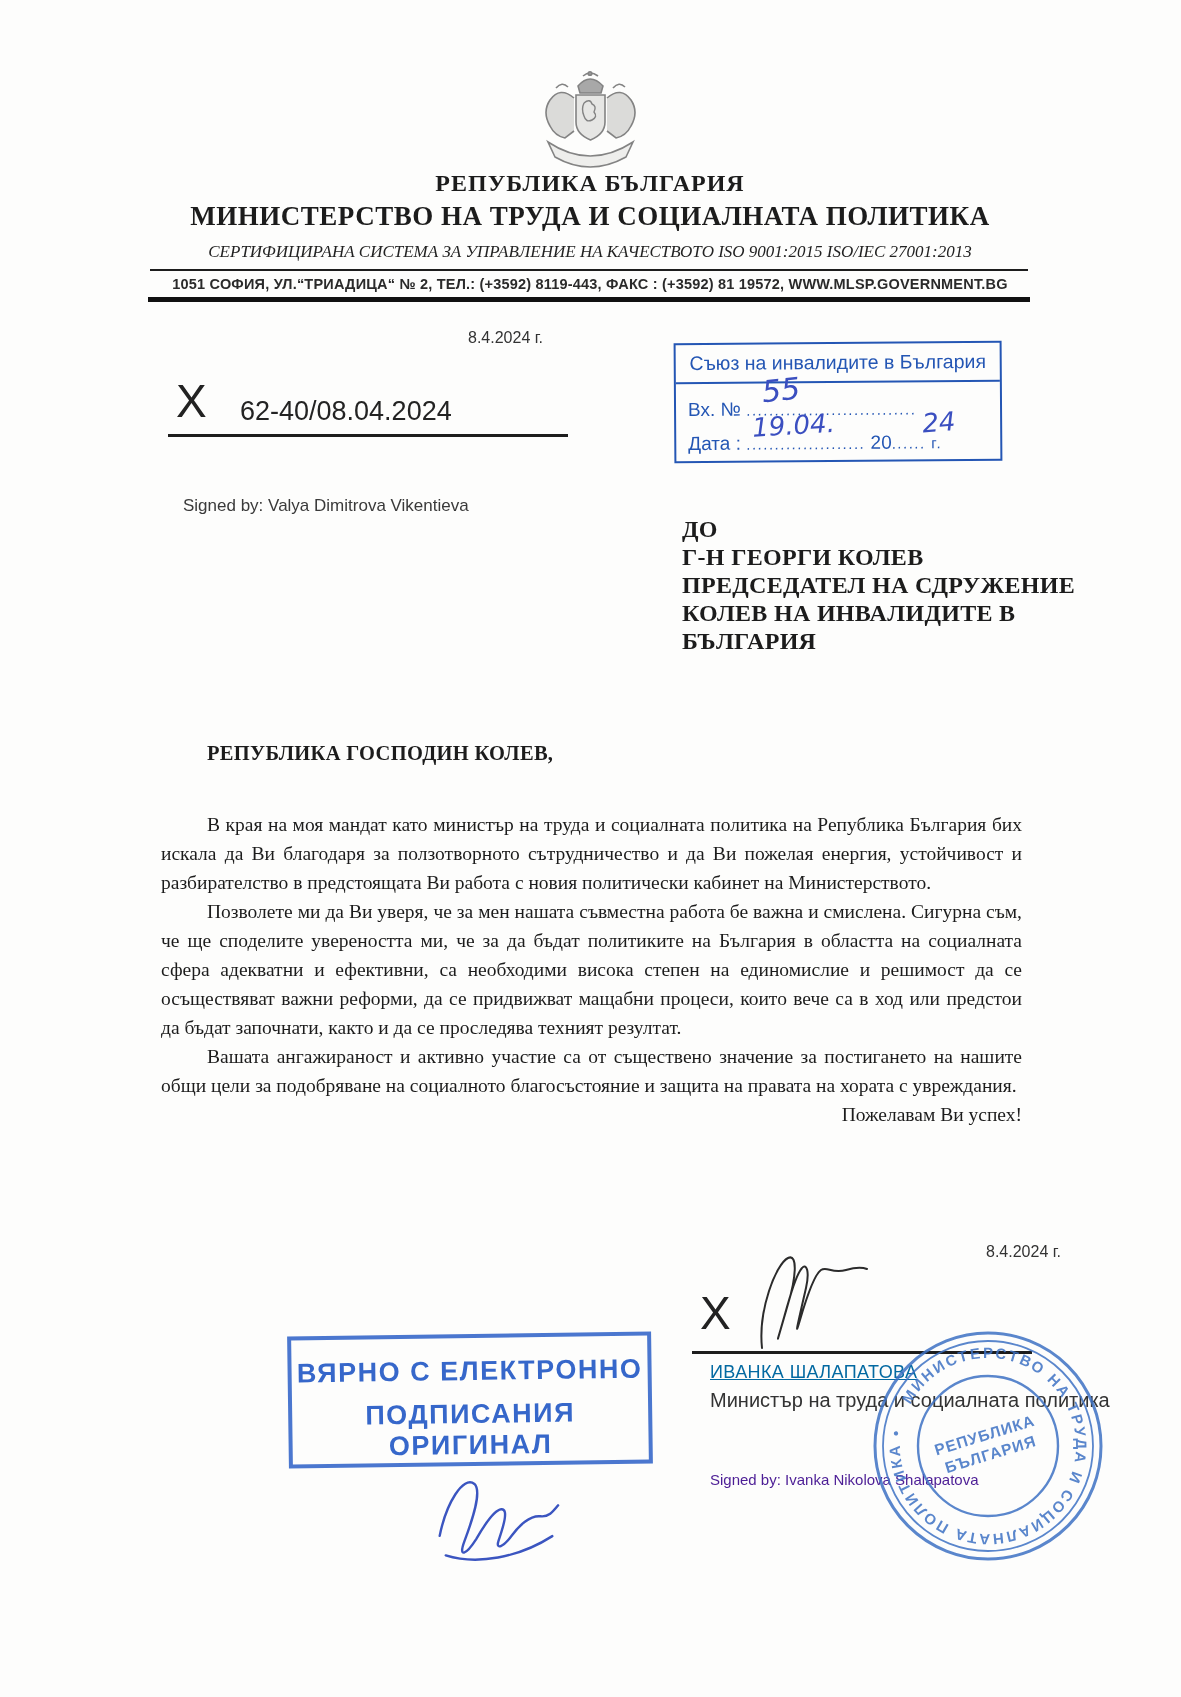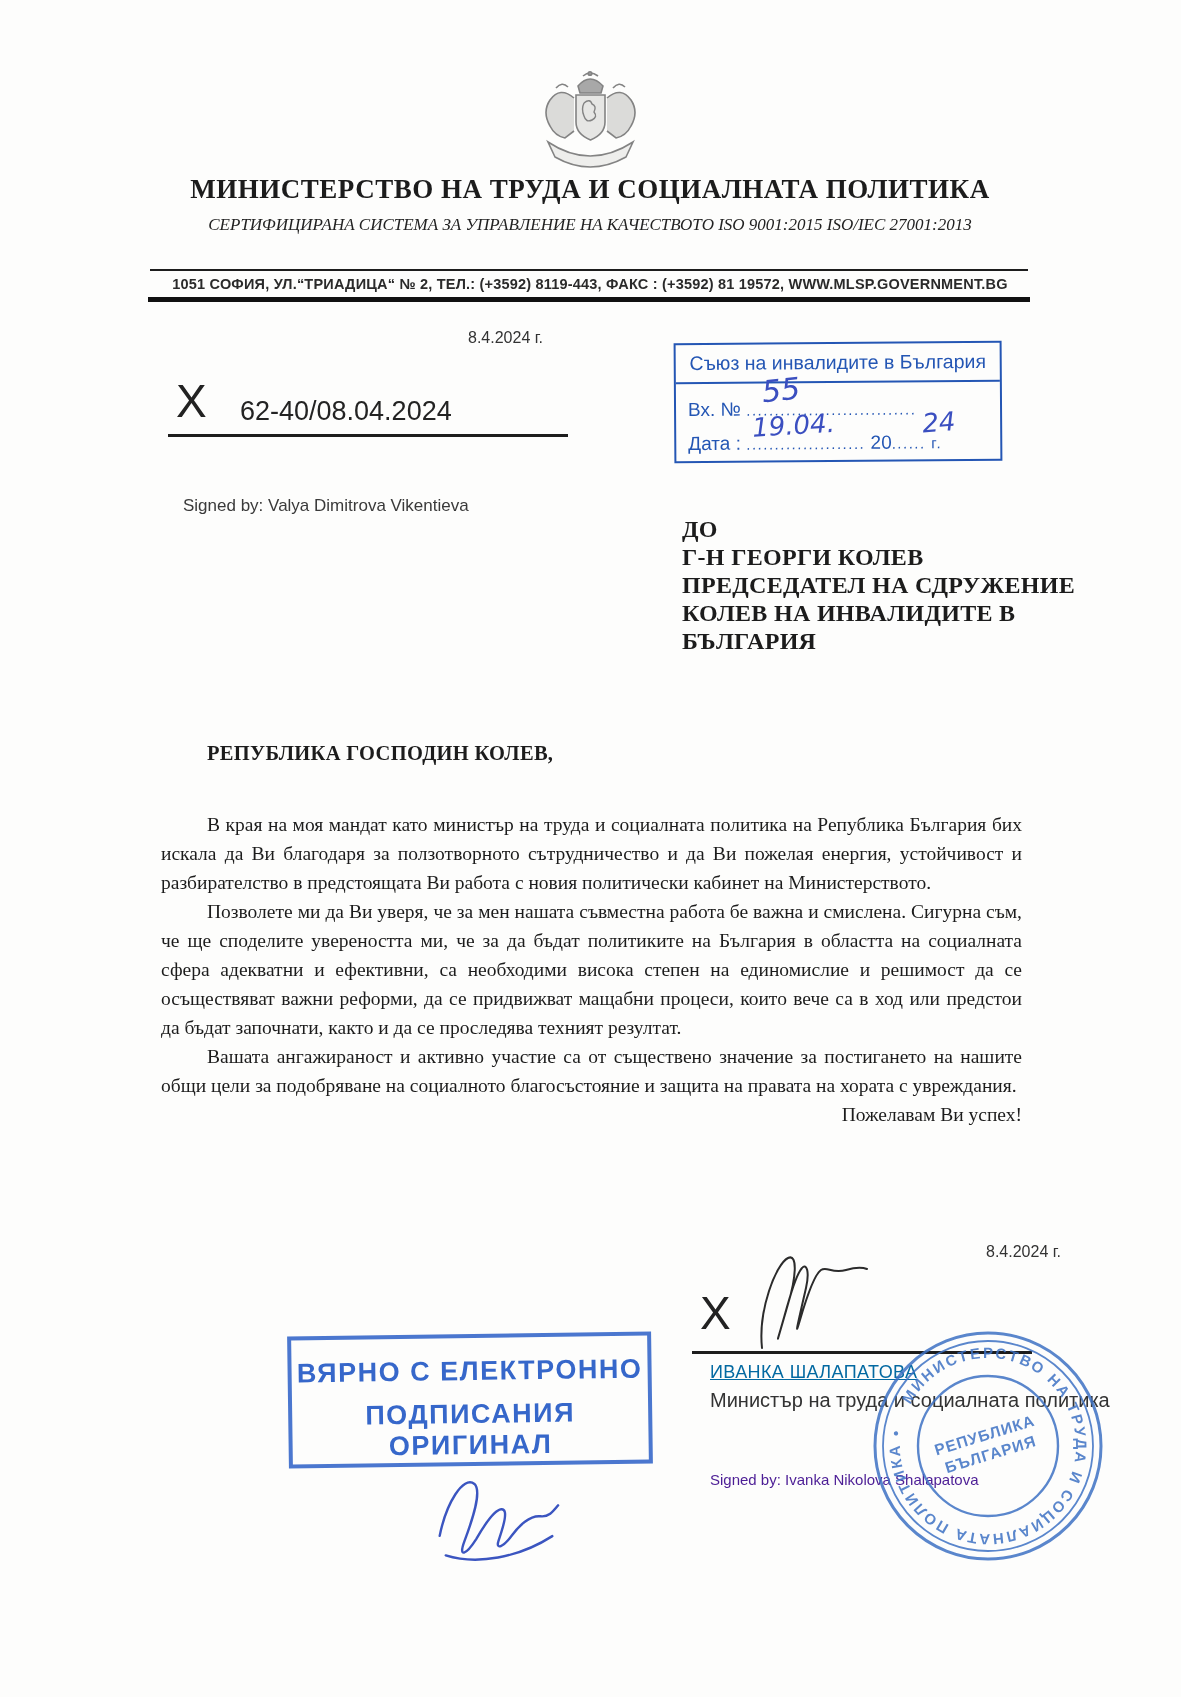--- a/index.html
+++ b/index.html
@@ -51,20 +51,21 @@
         <path d="M46,28 q-14,-12 -24,2 q-8,12 0,26 q5,10 15,12 l9,-7" fill="#d6d6d4"></path>
         <path d="M79,28 q14,-12 24,2 q8,12 0,26 q-5,10 -15,12 l-9,-7" fill="#d6d6d4"></path>
         <path d="M28,18 q6,-7 12,-1"></path>
         <path d="M85,18 q6,-7 12,-1"></path>
         <path d="M20,72 q42,28 85,0 l-7,15 q-36,20 -71,0 z" fill="#ececea"></path>
       </g>
     </svg>
   </div>
 
   <div class="abs lh-wrap center">
+    <div class="serifB republic">РЕПУБЛИКА БЪЛГАРИЯ</div>
     <div class="serifB ministry">МИНИСТЕРСТВО НА ТРУДА И СОЦИАЛНАТА ПОЛИТИКА</div>
     <div class="certline">СЕРТИФИЦИРАНА СИСТЕМА ЗА УПРАВЛЕНИЕ НА КАЧЕСТВОТО  ISO 9001:2015   ISO/IEC 27001:2013</div>
   </div>
   <div class="abs hline" style="left:150px;top:269px;width:878px;height:2px;"></div>
   <div class="abs addrline center" style="left:150px;top:276px;width:880px;">1051 СОФИЯ, УЛ.“ТРИАДИЦА“ № 2, ТЕЛ.: (+3592) 8119-443, ФАКС : (+3592) 81 19572, WWW.MLSP.GOVERNMENT.BG</div>
   <div class="abs hline" style="left:148px;top:297px;width:882px;height:5px;background:#111;"></div>
 
   <div class="abs sans" style="left:468px;top:329px;font-size:16px;color:#333;">8.4.2024 г.</div>
   <div class="abs sans" style="left:176px;top:378px;font-size:46px;line-height:1;color:#222;">X</div>
   <div class="abs sans" style="left:240px;top:396px;font-size:27px;color:#232323;">62-40/08.04.2024</div>

